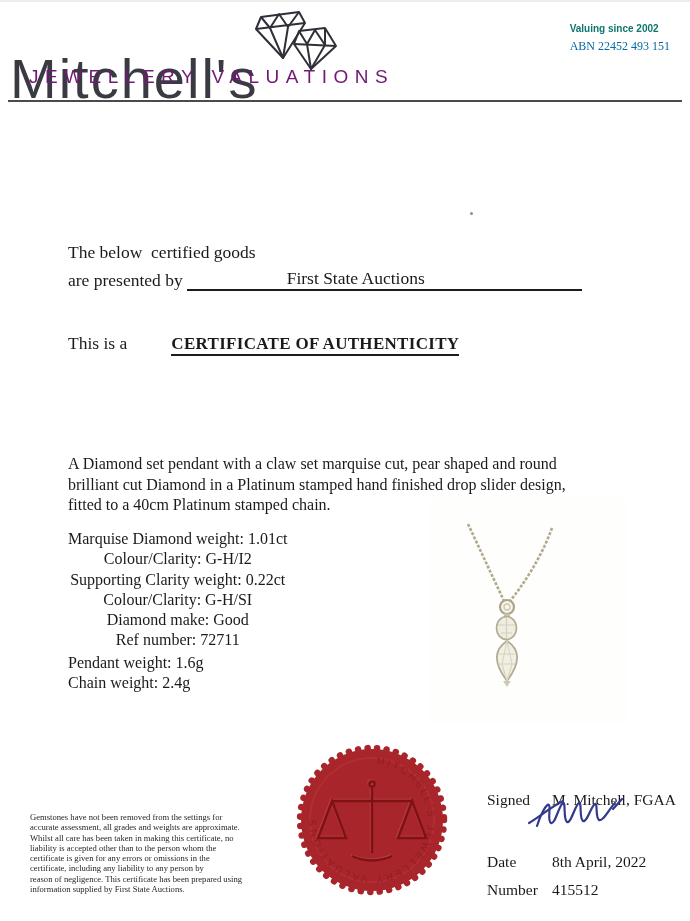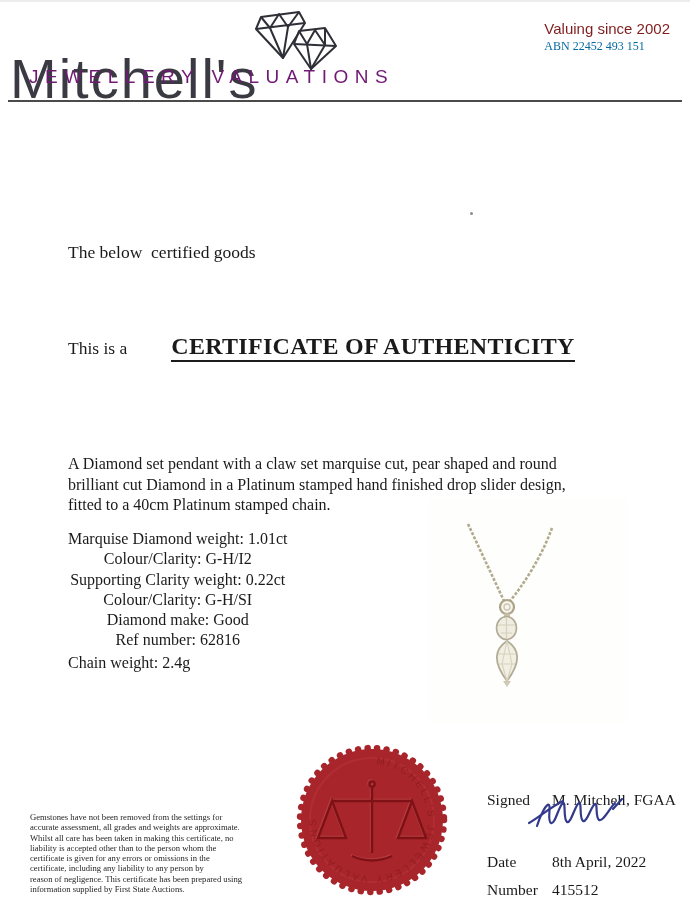--- a/index.html
+++ b/index.html
@@ -17,37 +17,37 @@
   .brand-subtitle{
     position:absolute;left:29px;top:64px;
     font-family:"Liberation Sans", sans-serif;font-weight:400;
     font-size:19px;letter-spacing:6.5px;color:#701a75;white-space:nowrap;
   }
   .logo-diamonds{position:absolute;left:253px;top:4px;}
   .header-right{
     position:absolute;right:20px;top:18px;text-align:left;
     font-family:"Liberation Sans", sans-serif;
   }
-  .tagline{font-size:15px;font-weight:normal;color:#7f1d1d;line-height:18px;}
+  .tagline{font-size:10px;font-weight:bold;color:#0f766e;line-height:18px;}
   .abn{font-size:12px;color:#0369a1;line-height:17px;font-family:Liberation Serif, serif;}
   .header-rule{position:absolute;left:8px;right:8px;top:98px;height:2px;background:#4b4b4b;}
   .speck{position:absolute;left:470px;top:210px;width:3px;height:3px;border-radius:50%;background:#8d8d8d;}
 
   
   .intro-line1{position:absolute;left:68px;top:240px;font-size:17.5px;white-space:pre-wrap;}
   .intro-line2{position:absolute;left:68px;top:266px;font-size:17.5px;white-space:nowrap;}
   .blank-line{
     display:inline-block;width:395px;margin-left:4px;vertical-align:bottom;
     border-bottom:2px solid #1c1c1c;text-indent:100px;white-space:nowrap;
   }
 
   
   .title-row{position:absolute;left:68px;top:331px;font-size:17.5px;white-space:nowrap;}
   .title-heading{
-    font-weight:bold;font-size:24px;margin-left:44px;letter-spacing:0.3px;
+    font-weight:bold;font-size:17px;margin-left:44px;letter-spacing:0.3px;
     border-bottom:2.5px solid #1c1c1c;padding-bottom:1px;
   }
 
   
   .description{position:absolute;left:68px;top:452px;width:530px;font-size:16px;line-height:20.5px;}
   .details{position:absolute;left:68px;top:527px;font-size:16px;line-height:20.3px;text-align:center;}
   .details div{white-space:nowrap;}
   .weights{position:absolute;left:68px;top:651px;font-size:16px;line-height:20.3px;}
 
   
@@ -101,37 +101,41 @@
 
   <div class="header-right">
     <div class="tagline">Valuing since 2002</div>
     <div class="abn">ABN 22452 493 151</div>
   </div>
 
   <div class="header-rule"></div>
   <div class="speck"></div>
 
   <div class="intro-line1">The below  certified goods</div>
+  <div class="intro-line2">
+    <span>are presented by</span><span class="blank-line"><span>First State Auctions</span></span>
+  </div>
 
   <div class="title-row">
     <span>This is a</span><span class="title-heading">CERTIFICATE OF AUTHENTICITY</span>
   </div>
 
   <div class="description">A Diamond set pendant with a claw set marquise cut, pear shaped and round brilliant cut Diamond in a Platinum stamped hand finished drop slider design, fitted to a 40cm Platinum stamped chain.</div>
 
   <div class="details">
     <div>Marquise Diamond weight: 1.01ct</div>
     <div>Colour/Clarity: G-H/I2</div>
     <div>Supporting Clarity weight: 0.22ct</div>
     <div>Colour/Clarity: G-H/SI</div>
     <div>Diamond make: Good</div>
-    <div>Ref number: 62816</div>
+    <div>Ref number: 72711</div>
   </div>
 
   <div class="weights">
+    <div>Pendant weight: 1.6g</div>
     <div>Chain weight: 2.4g</div>
   </div>
 
   <div class="pendant-photo">
     <svg width="200" height="225" viewBox="0 0 200 225">
 
       <path d="M40,26 L76,103" fill="none" stroke="#b3a98c" stroke-width="2.6" stroke-dasharray="3 1.6"></path>
       <path d="M124,30 C114,58 96,86 82,103" fill="none" stroke="#b3a98c" stroke-width="2.6" stroke-dasharray="3 1.6"></path>
 
       <circle cx="79" cy="109" r="7" fill="#f6f4ec" stroke="#ada387" stroke-width="2.2"></circle>

